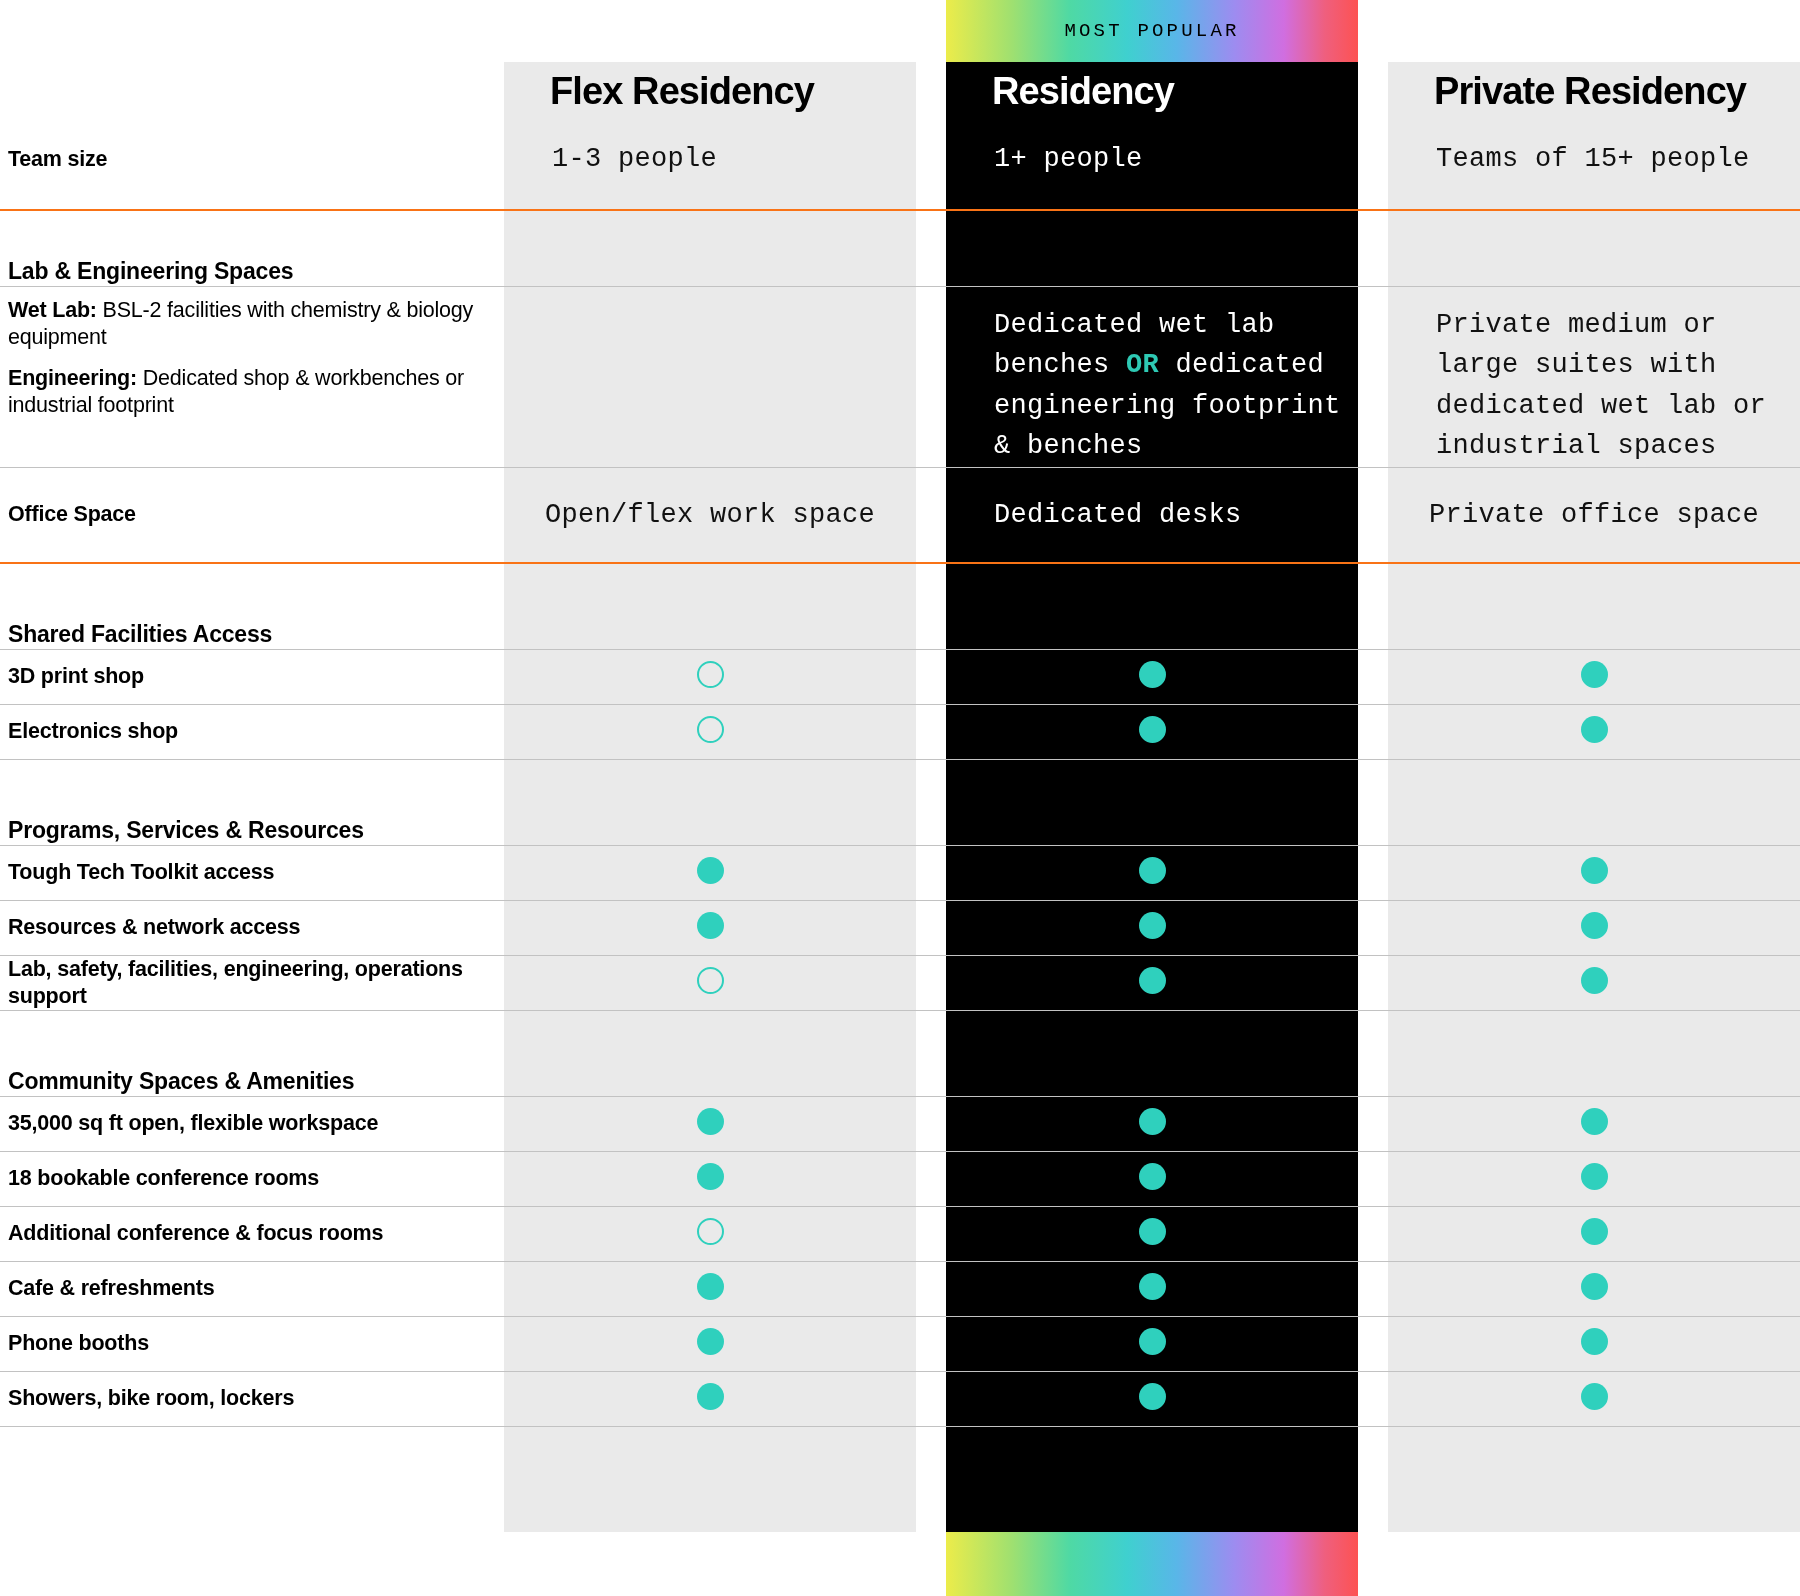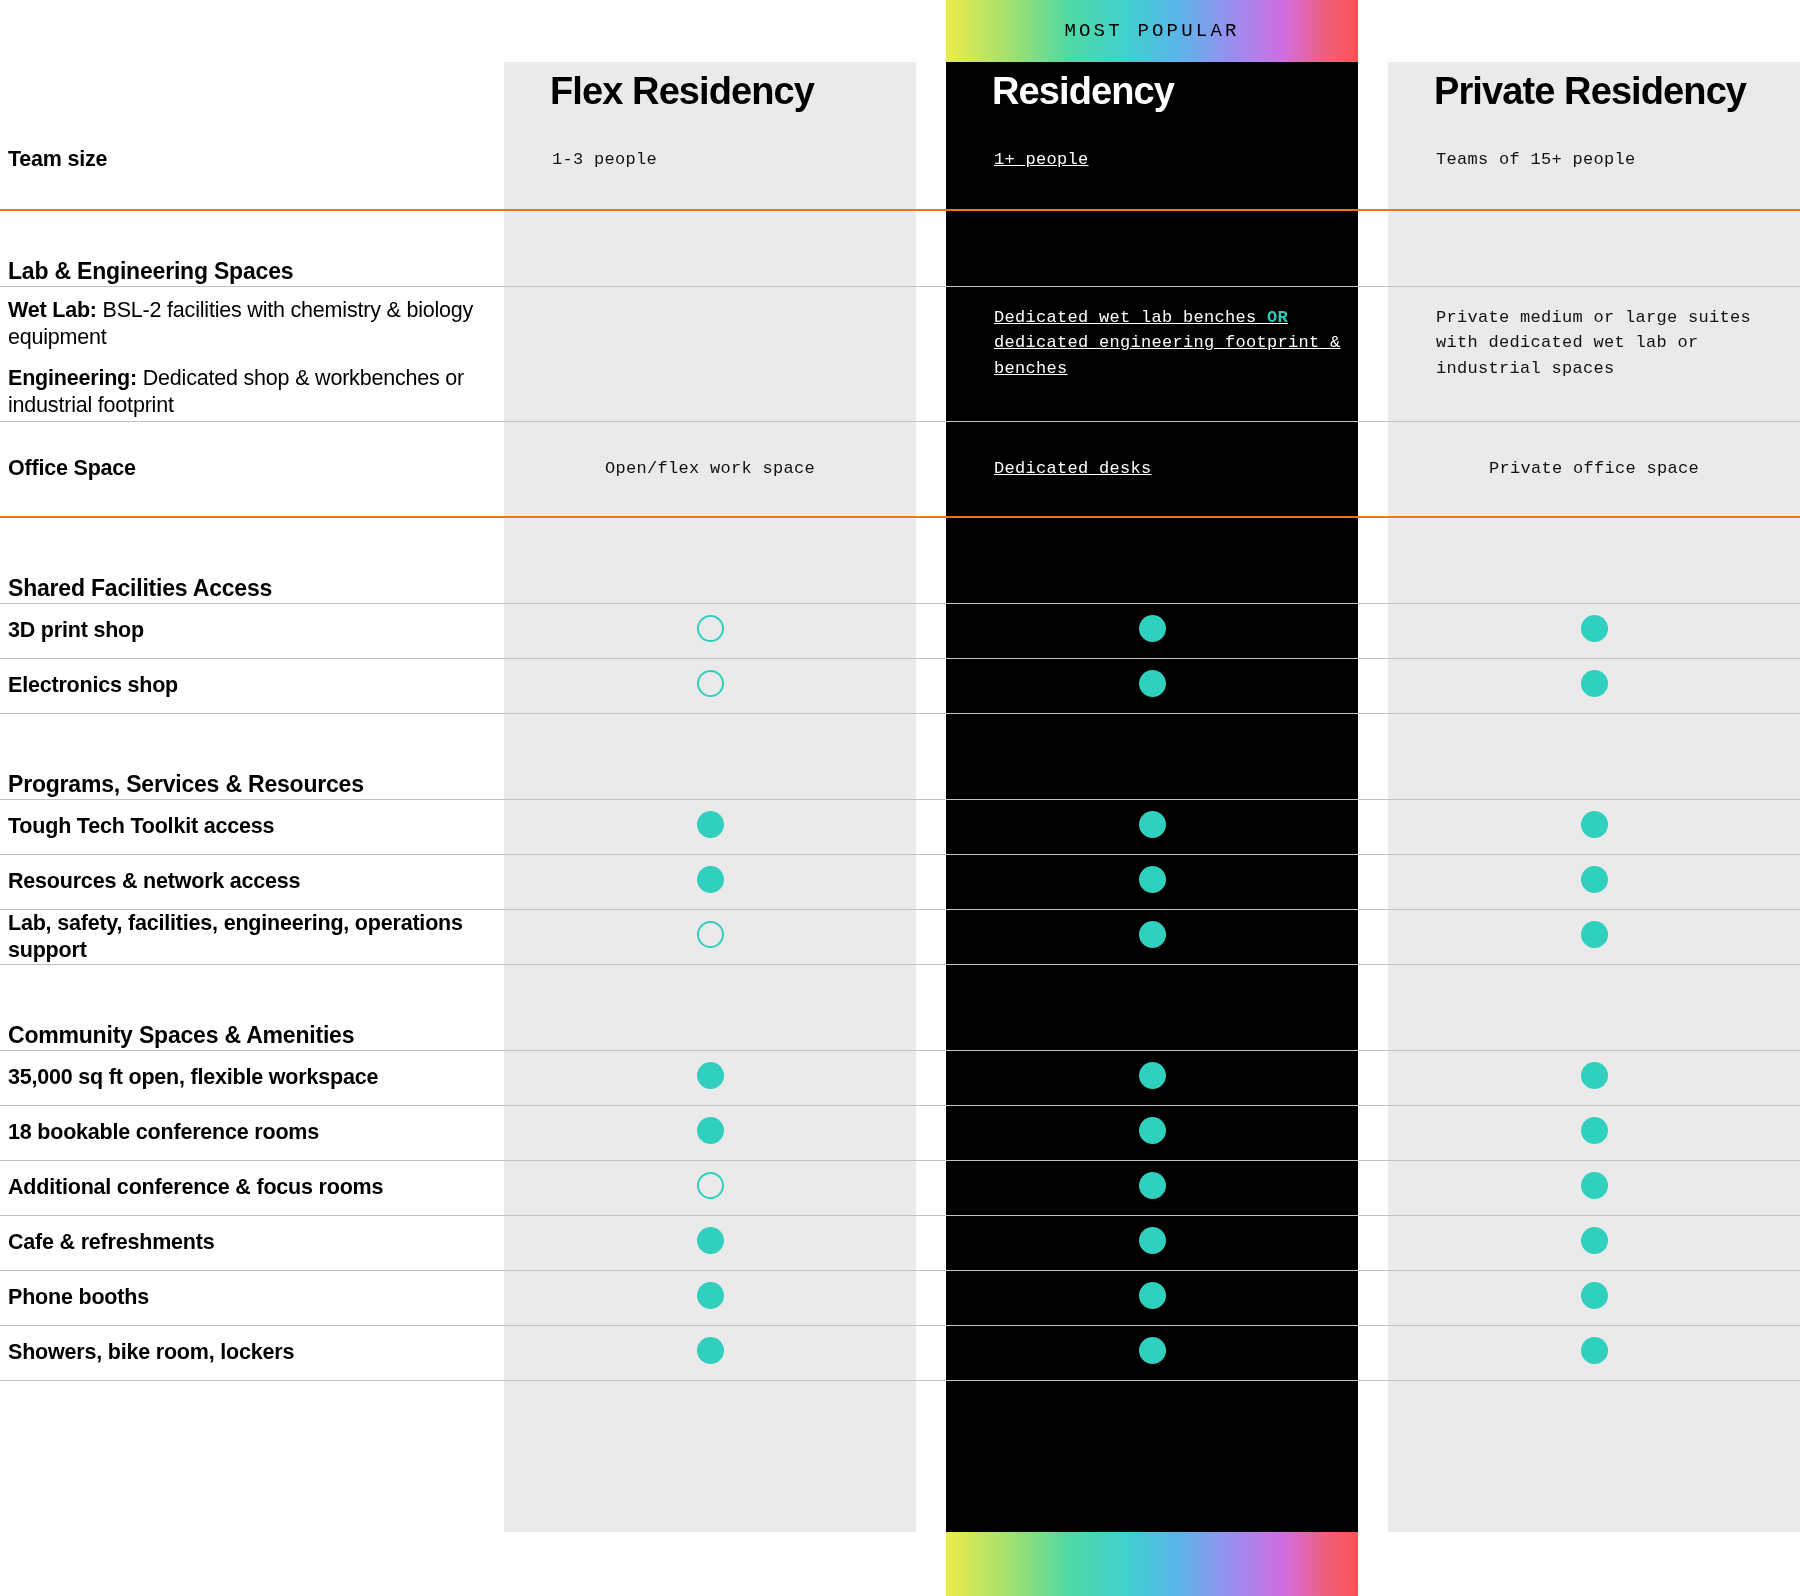--- a/index.html
+++ b/index.html
@@ -103,28 +103,28 @@
     font-size: 23px;
     font-weight: bold;
     padding-top: 30px;
     vertical-align: bottom;
   }
   .section td { vertical-align: bottom; }
 
   
   .val {
     font-family: "Liberation Mono", monospace;
-    font-size: 17px;
+    font-size: 27px;
     line-height: 1.5;
     text-align: center;
     color: #111;
     padding: 0 12px;
     letter-spacing: 0.3px;
   }
-  .val.dark { color: #ffffff; text-align: left; padding-left: 48px; text-decoration: underline; }
+  .val.dark { color: #ffffff; text-align: left; padding-left: 48px; }
   .val.left { text-align: left; padding-left: 48px; }
   .or { color: #2ec9b4; font-weight: bold; }
 
   
   .rule td { border-bottom: 2px solid #f97316; }
   .rule-thin td { border-bottom: 1.5px solid #c2c2c2; }
 
   
   .hdr-cell {
     padding: 0 0 0 46px;

